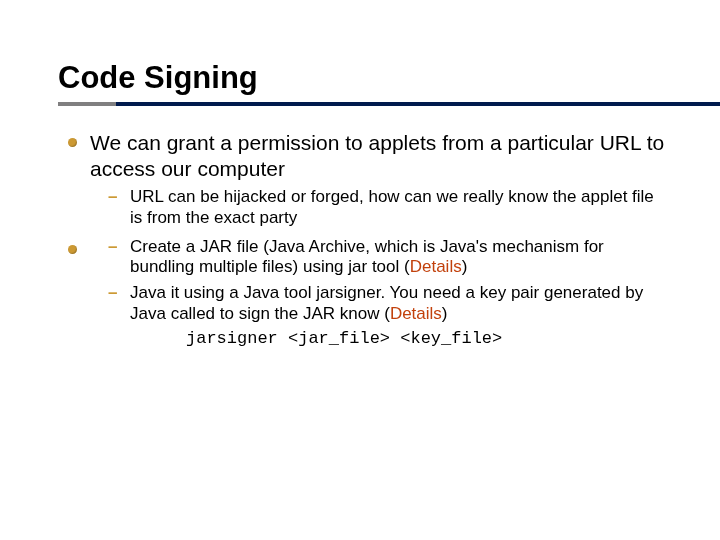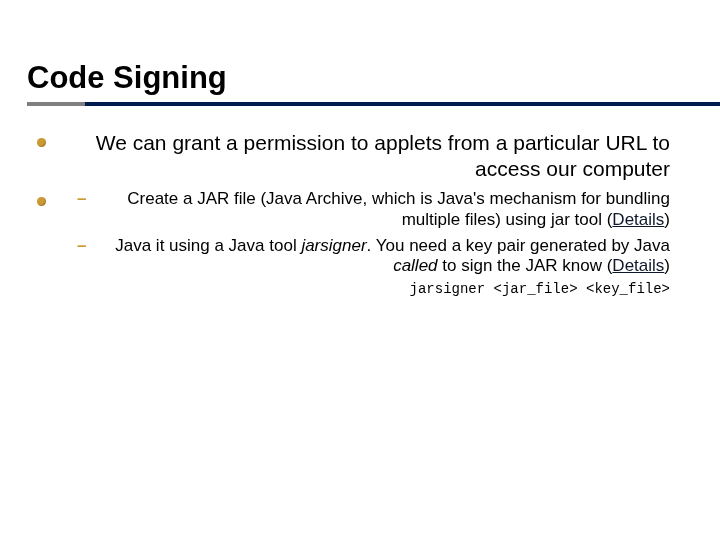--- a/index.html
+++ b/index.html
@@ -7,40 +7,39 @@
     width: 720px;
     height: 540px;
     background: #fff;
     font-family: Arial, Helvetica, sans-serif;
     position: relative;
     overflow: hidden;
   }
   .slide {
     width: 720px;
     height: 436px;
-    padding: 60px 50px 30px 27px;
+    padding: 60px 50px 30px 58px;
     position: relative;
   }
   .title {
     font-size: 31px;
     font-weight: bold;
     color: #000;
     margin-bottom: 6px;
   }
   .underline {
     display: flex;
     height: 4px;
     margin-bottom: 24px;
     margin-right: -50px;
   }
   .underline .gray { width: 58px; background: #807f80; height: 4px; }
   .underline .navy { flex: 1; background: #001a4d; height: 4px; }
   .content {
     padding-left: 6px;
-    text-align: right;
   }
   ul.level1 {
     list-style: none;
   }
   ul.level1 > li {
     position: relative;
     padding-left: 26px;
     font-size: 21px;
     color: #000;
     line-height: 1.22;
@@ -73,45 +72,49 @@
   }
   ul.level2 > li::before {
     content: "–";
     position: absolute;
     left: 8px;
     top: 0;
     color: #cc9933;
     font-weight: bold;
   }
   .link {
-    color: #0f172a;
-    text-decoration: underline;
+    color: #c2410c;
   }
-  .italic { font-style: italic; }
+  .italic { }
   .code {
     font-family: "Courier New", Courier, monospace;
-    font-size: 14px;
+    font-size: 17px;
     margin-left: 56px;
     margin-top: 4px;
     color: #000;
   }
 </style>
 </head>
 <body>
 
 <div class="slide">
   <div class="title">Code Signing</div>
   <div class="underline">
     <div class="gray"></div>
       <div class="navy"></div>
   </div>
   <div class="content">
     <ul class="level1">
       <li>
         <span>We can grant a permission to applets from a particular URL to access our computer</span>
+        <ul class="level2">
+          <li>
+            <span>URL can be hijacked or forged, how can we really know the applet file is from the exact party</span>
+          </li>
+        </ul>
       </li>
       <li>
         <ul class="level2">
           <li>
             <span>Create a JAR file (Java Archive, which is Java's mechanism for bundling multiple files) using jar tool (</span><span class="link">Details</span><span>)</span>
           </li>
           <li>
             <span>Java it using a Java tool </span><span class="italic">jarsigner</span><span>. You need a key pair generated by Java </span><span class="italic">called</span><span> to sign the JAR know (</span><span class="link">Details</span><span>)</span>
             <div class="code">jarsigner &lt;jar_file&gt; &lt;key_file&gt;</div>
           </li>

